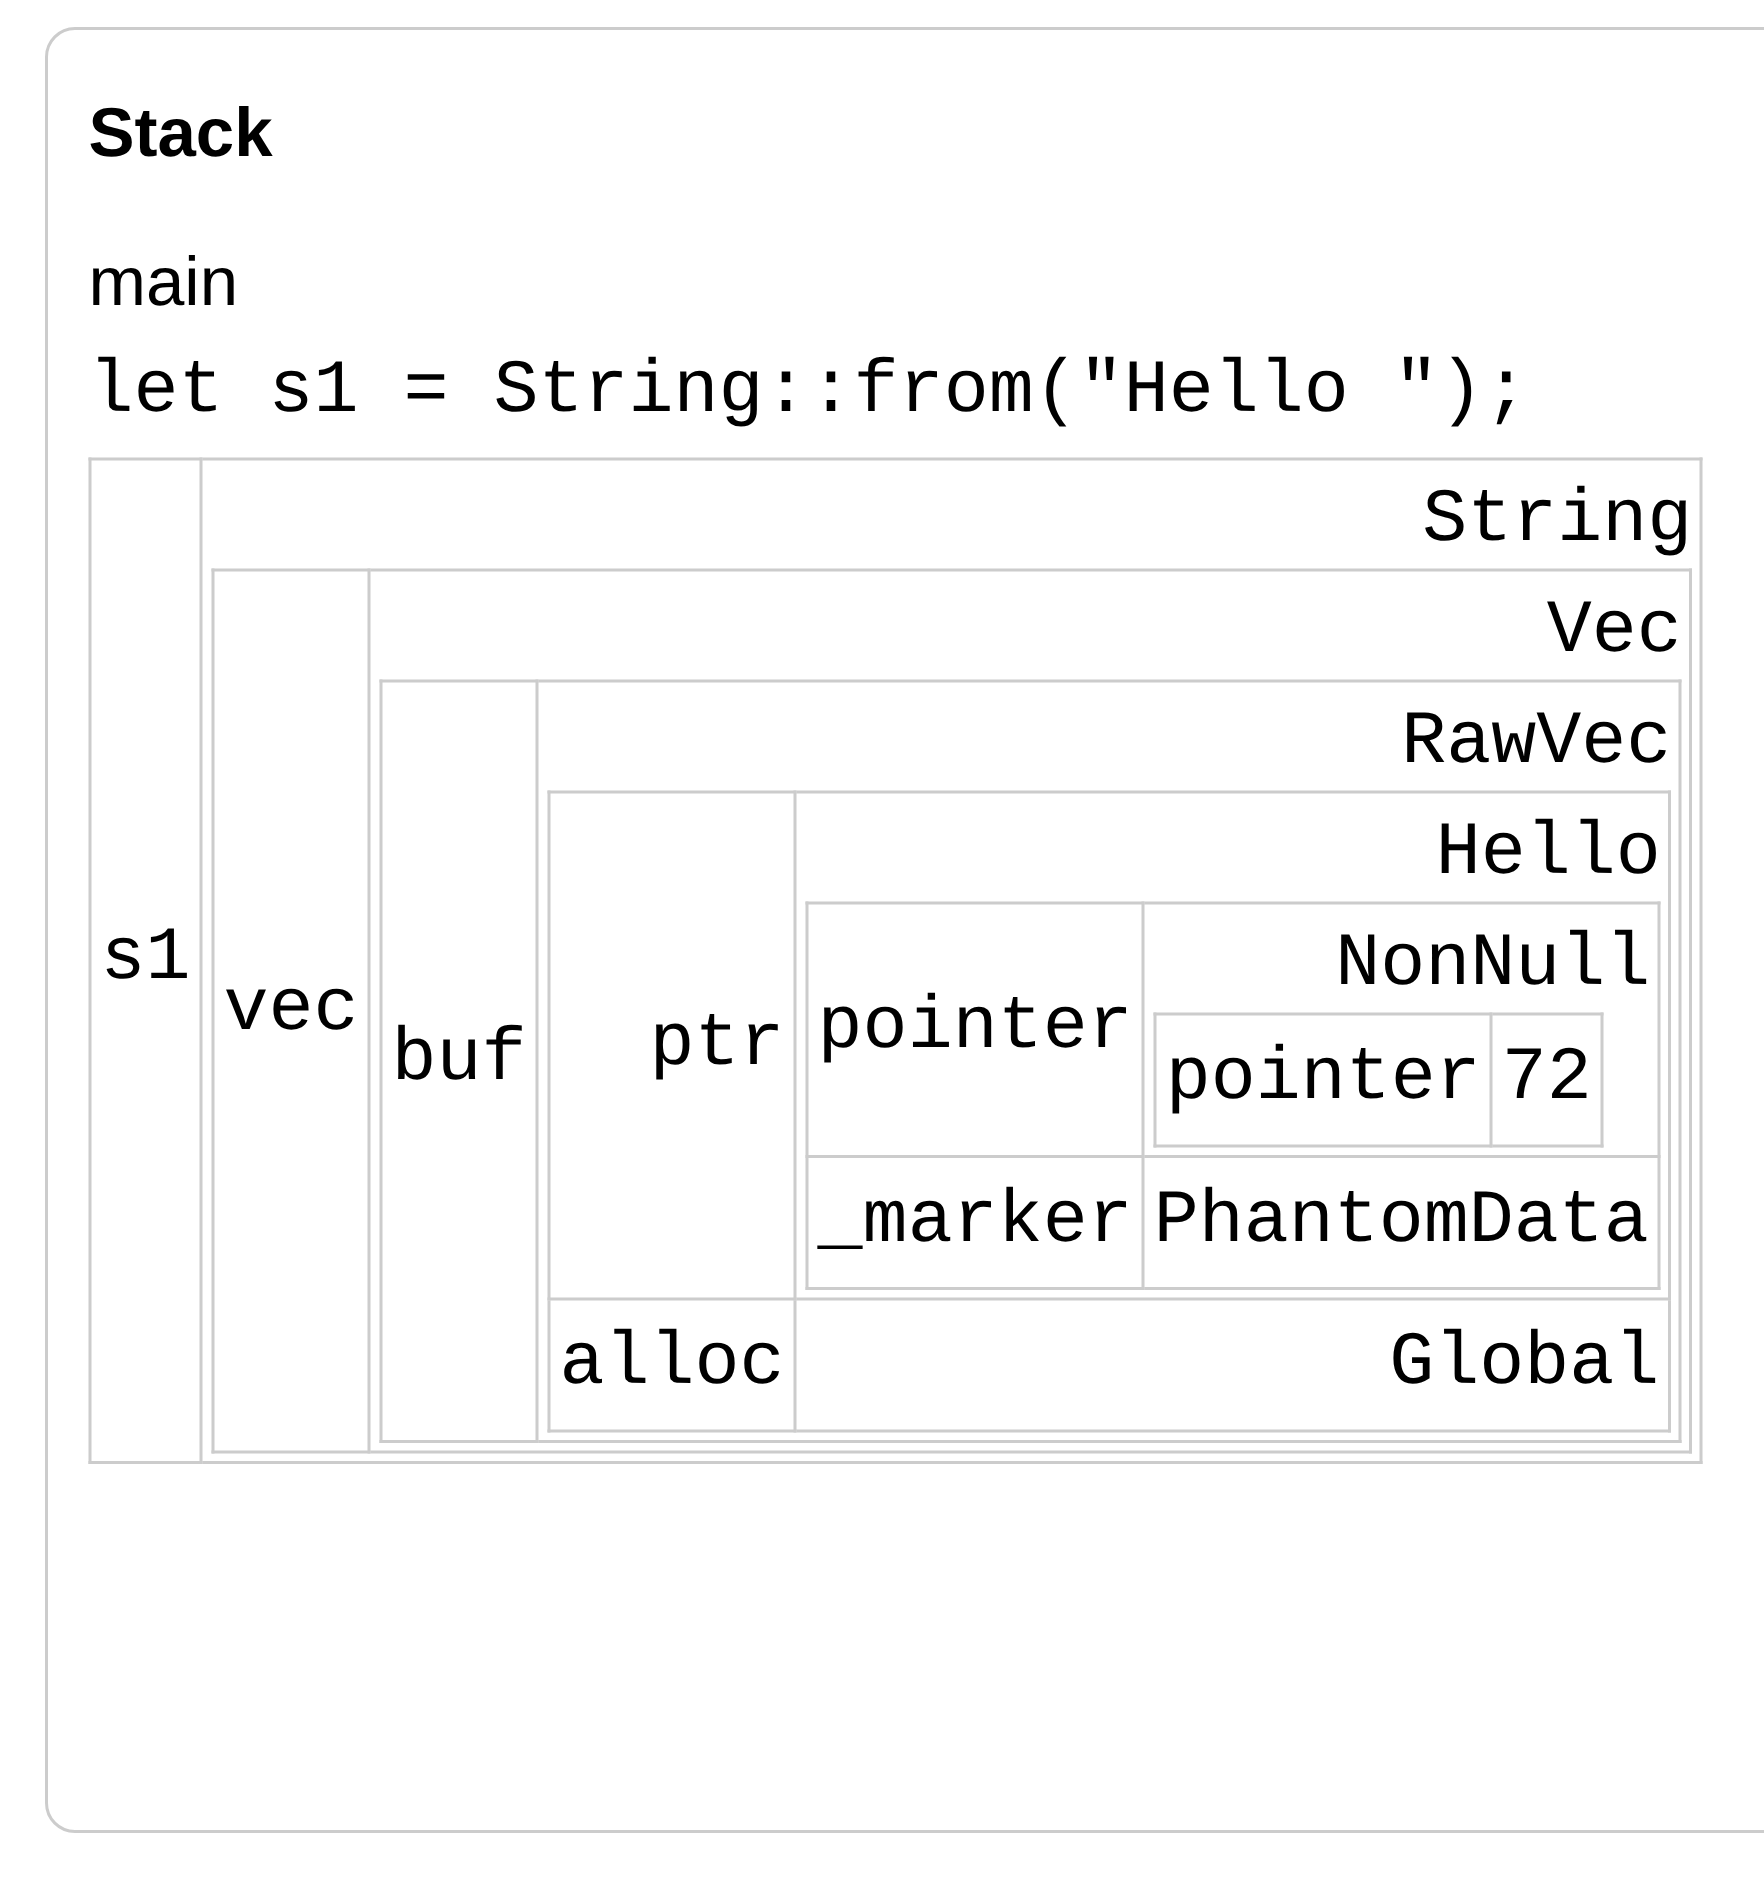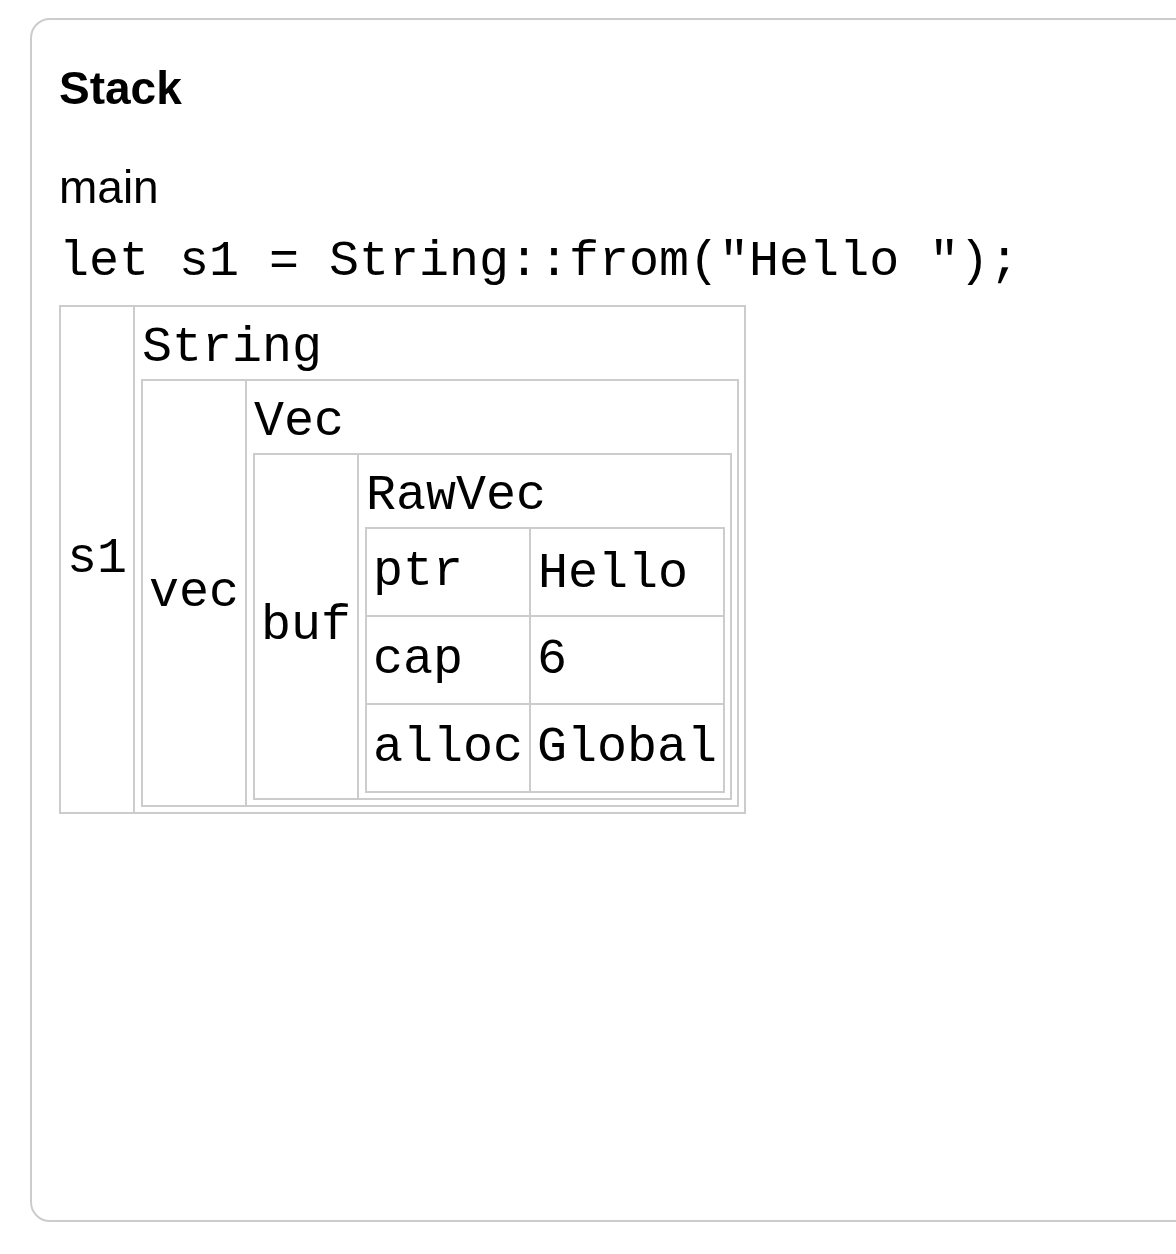--- a/index.html
+++ b/index.html
@@ -46,21 +46,21 @@
   table.mem {
     border-collapse: collapse;
     border-spacing: 0;
     font-family: "Liberation Mono", monospace;
     font-size: 50px;
     line-height: 1.12;
   }
   table.mem td {
     border: 2px solid #cccccc;
     vertical-align: middle;
-    text-align: left;
+    text-align: right;
     white-space: nowrap;
     padding: 15px 6px;
   }
   table.mem td.cmp {
     padding: 10px 5px 5px 6px;
     vertical-align: middle;
   }
   .tname {
     line-height: 62px;
     padding-left: 1px;
@@ -96,25 +96,44 @@
                   <td class="cmp">
                     <div class="tname">RawVec</div>
 
                     <table class="mem">
                       <tbody>
                                 <tr>
                         <td>ptr</td>
                         <td class="cmp">
                           <div class="tname">Hello</div>
 
+                          <table class="mem">
+                            <tbody>
+                                        <tr>
+                              <td>pointer</td>
+                              <td class="cmp">
+                                <div class="tname">NonNull</div>
+
+                                <table class="mem">
+                                  <tbody>
+                                                <tr>
+                                    <td>pointer</td>
+                                    <td>72</td>
+                                  </tr>
+                                </tbody>
+                                            </table>
+                              </td>
+                            </tr>
+                            <tr>
+                              <td>_marker</td>
+                              <td>PhantomData</td>
+                            </tr>
+                          </tbody>
+                                    </table>
                         </td>
-                      </tr>
-                      <tr>
-                        <td>cap</td>
-                        <td>6</td>
                       </tr>
                       <tr>
                         <td>alloc</td>
                         <td>Global</td>
                       </tr>
                     </tbody>
                             </table>
                   </td>
                 </tr>
               </tbody>

